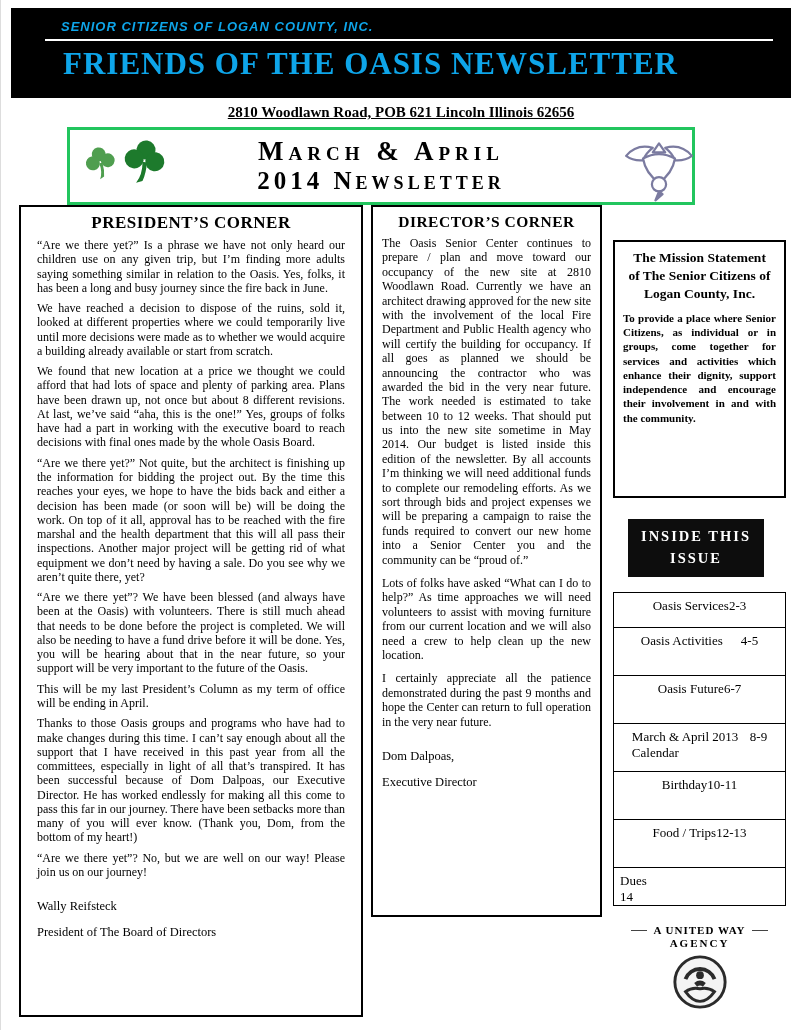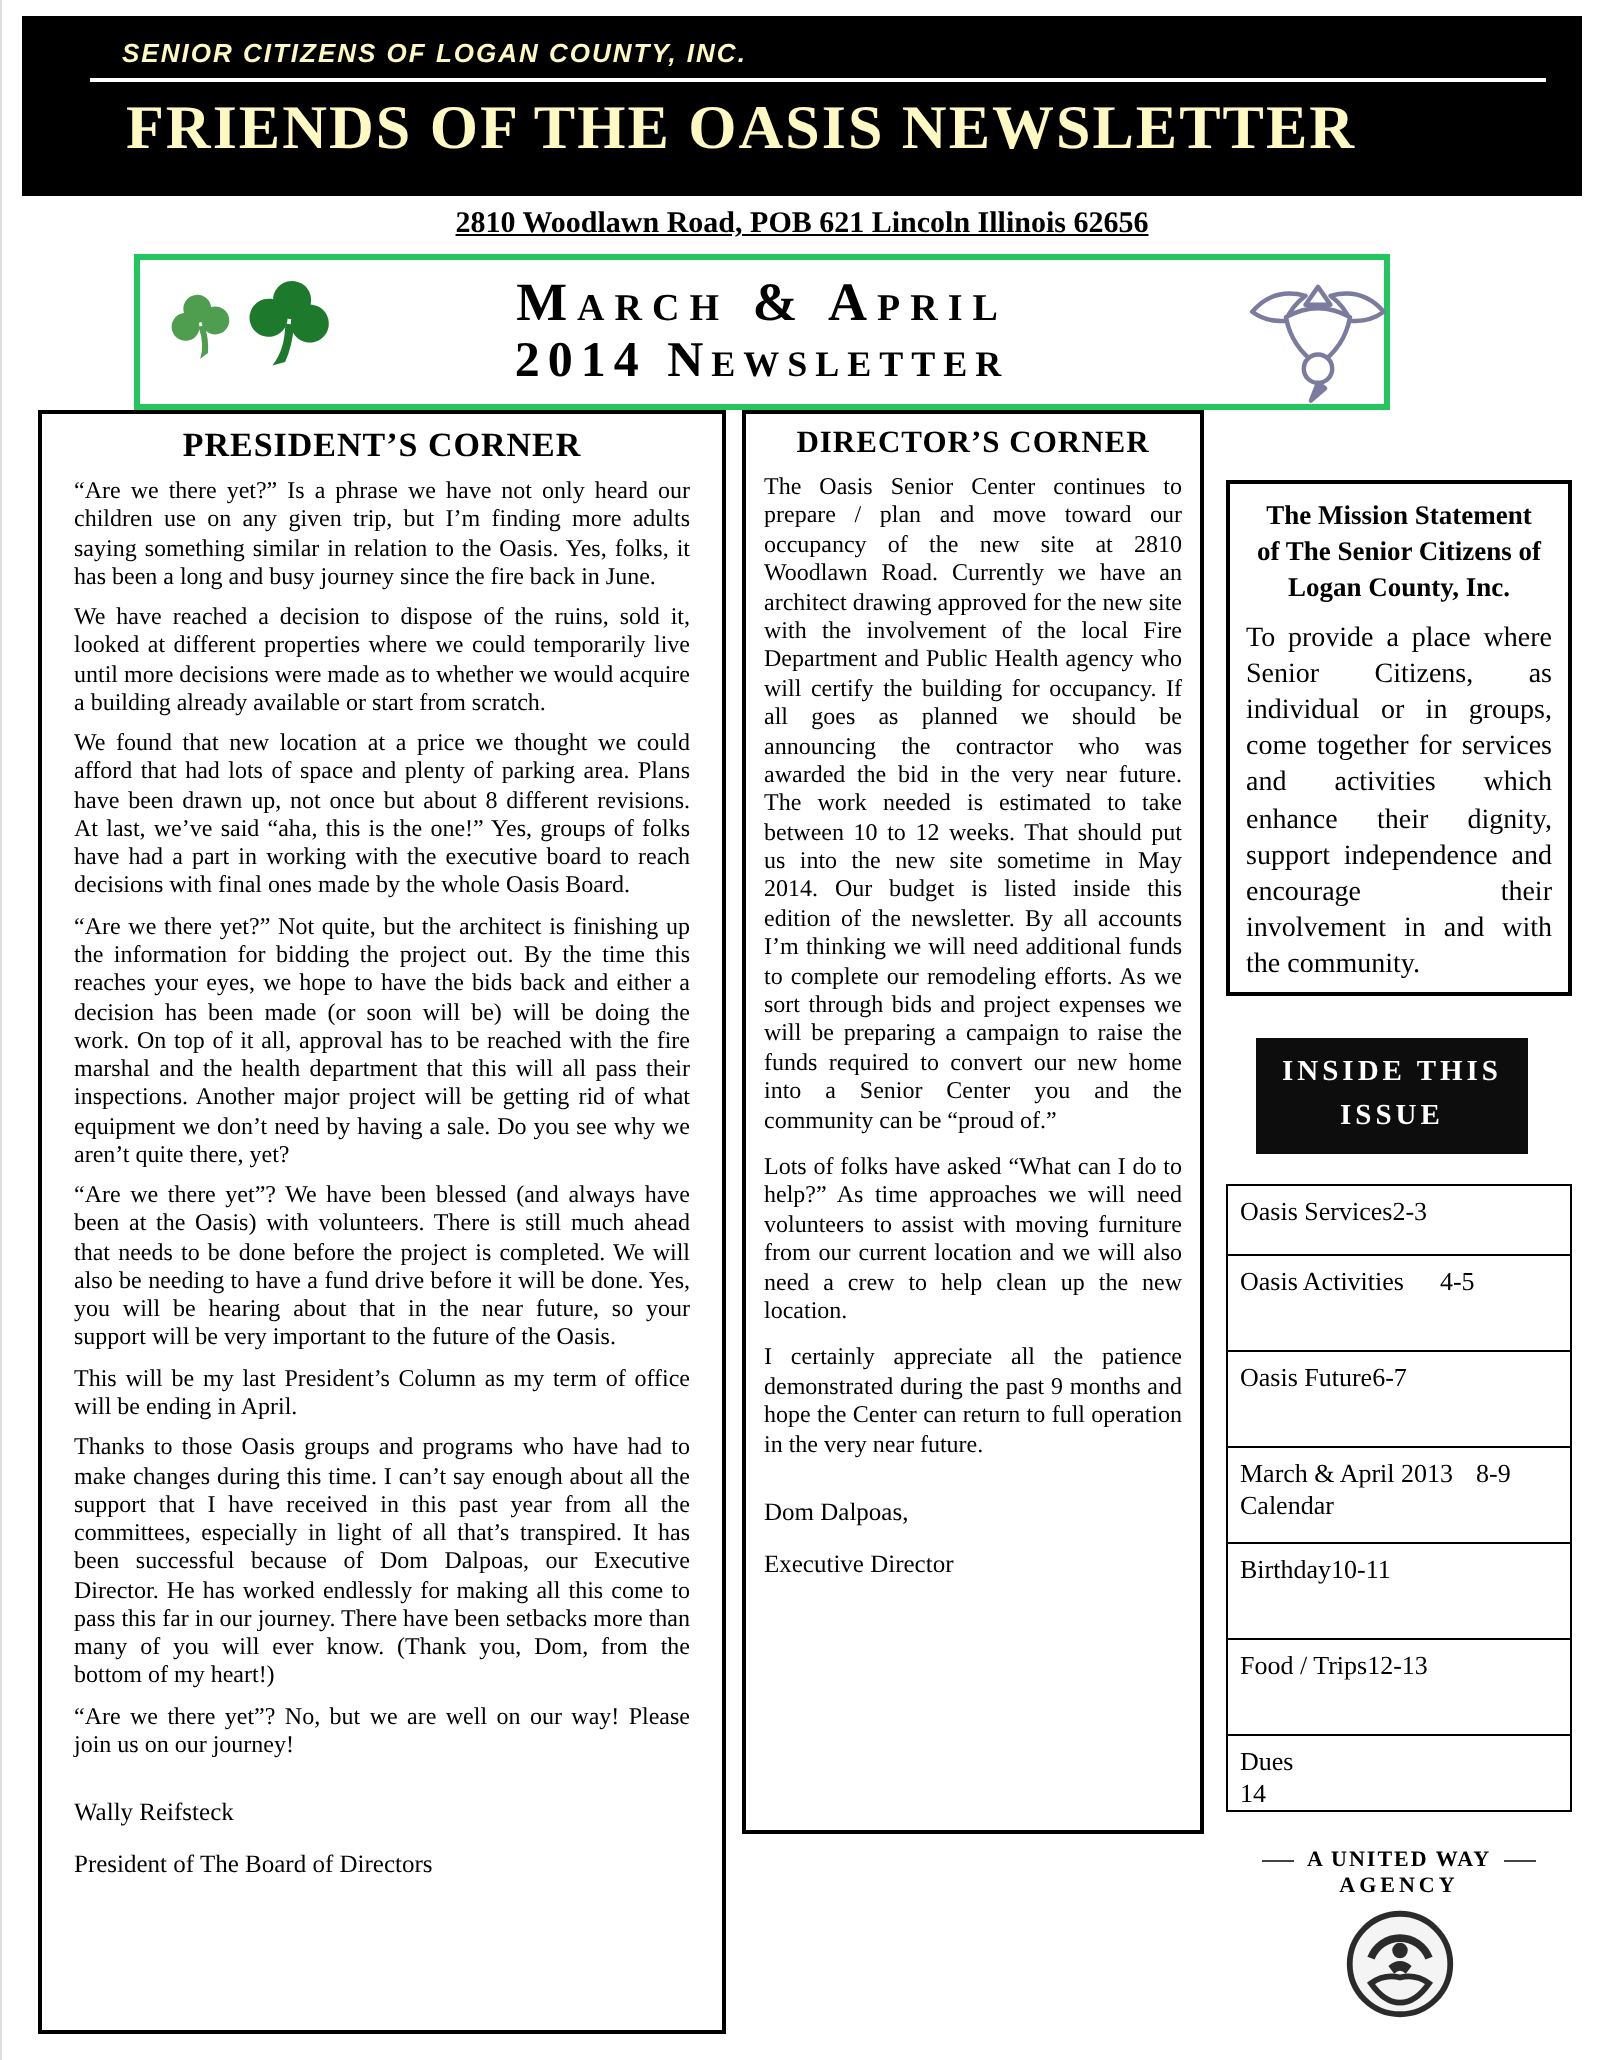--- a/index.html
+++ b/index.html
@@ -1,20 +1,20 @@
 <!DOCTYPE html>
 <html><head>
 <meta charset="utf-8">
 <style>
   html,body{margin:0;padding:0;background:#fff;}
   .page{position:relative;width:800px;height:1030px;background:#fff;overflow:hidden;
         font-family:"Liberation Serif",serif;color:#000;border-left:1px solid #ddd;border-right:1px solid #ccc;}
 
   
-  .masthead{position:absolute;top:8px;left:10px;width:780px;height:90px;background:#000;color:#fef9c3;box-sizing:border-box;}
+  .masthead{position:absolute;top:8px;left:10px;width:780px;height:90px;background:#000;color:#0ea5e9;box-sizing:border-box;}
   .org-line{font-family:"Liberation Sans",sans-serif;font-style:italic;font-weight:bold;
             font-size:13px;letter-spacing:1px;padding:11px 0 0 50px;}
   .mast-rule{height:2px;background:#fff;margin:5px 18px 0 34px;}
   .mast-title{font-size:31px;font-weight:bold;letter-spacing:1px;padding:5px 0 0 52px;white-space:nowrap;}
 
   
   .address{position:absolute;top:104px;left:0;width:100%;text-align:center;
            font-weight:bold;font-size:15px;text-decoration:underline;}
 
   
@@ -36,28 +36,28 @@
   .box h2{margin:0 0 5px 0;text-align:center;font-size:17px;letter-spacing:.5px;font-weight:bold;}
   .dir-box h2{font-size:15.5px;}
   .body-copy p{margin:0 0 6px 0;font-size:12px;line-height:1.19;text-align:justify;}
   .dir-box .body-copy p{font-size:12px;line-height:1.2;margin-bottom:9px;}
   .sig-name{font-size:12.5px;margin-top:20px;}
   .sig-title{font-size:12.5px;margin-top:11px;}
 
   
   .mission-box{top:240px;left:612px;width:173px;height:258px;padding:7px 8px;}
   .mission-head{font-weight:bold;font-size:13.5px;text-align:center;line-height:1.35;}
-  .mission-body{font-weight:normal;font-size:14px;line-height:1.3;text-align:justify;margin-top:7px;}
+  .mission-body{font-weight:bold;font-size:11px;line-height:1.3;text-align:justify;margin-top:7px;}
 
   .inside-box{position:absolute;top:519px;left:627px;width:136px;height:58px;background:#0d0d0d;color:#fff;
               display:flex;align-items:center;justify-content:center;text-align:center;
               font-weight:bold;font-size:14.5px;letter-spacing:2px;line-height:1.5;box-sizing:border-box;padding:4px 12px;}
 
   .toc{position:absolute;top:592px;left:612px;width:173px;border:1px solid #000;box-sizing:border-box;}
-  .toc-row{display:flex;justify-content:flex-start;align-items:flex-start;
+  .toc-row{display:flex;justify-content:center;align-items:flex-start;
            border-bottom:1px solid #000;padding:5px 6px 0 6px;font-size:13px;box-sizing:border-box;}
   .toc-row:last-child{border-bottom:none;flex-direction:column;}
   .toc-row:nth-child(1){min-height:35px;}
   .toc-row:nth-child(2){min-height:48px;gap:18px;}
   .toc-row:nth-child(3){min-height:48px;}
   .toc-row:nth-child(4){min-height:48px;}
   .toc-row:nth-child(5){min-height:48px;}
   .toc-row:nth-child(6){min-height:48px;}
   .toc-row:nth-child(7){min-height:34px;}
   .toc-label{max-width:118px;line-height:1.25;}

